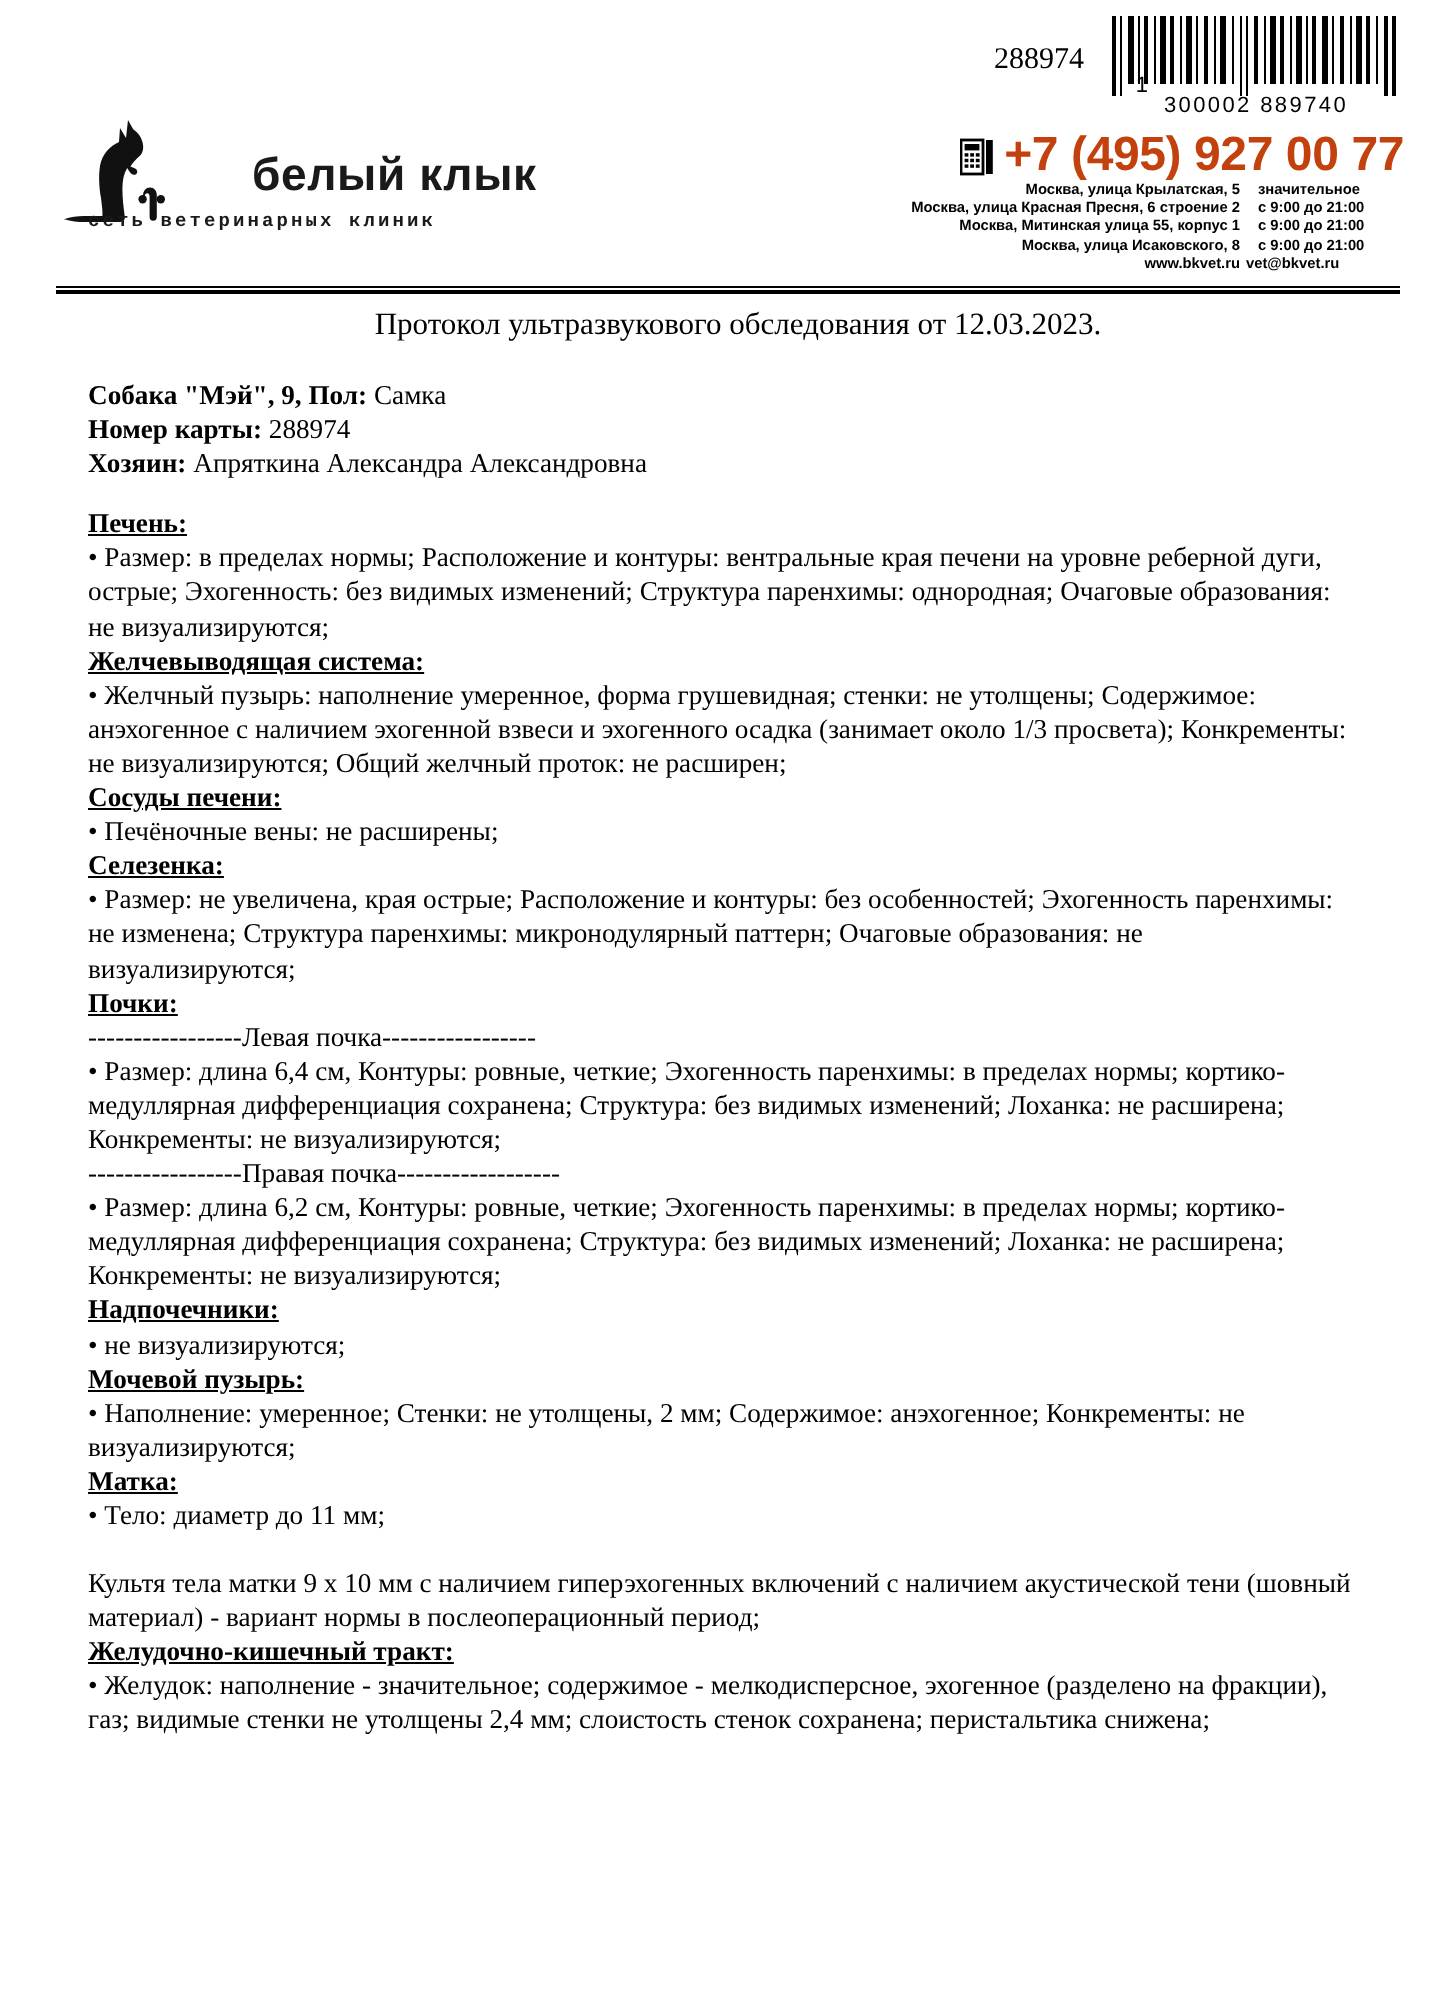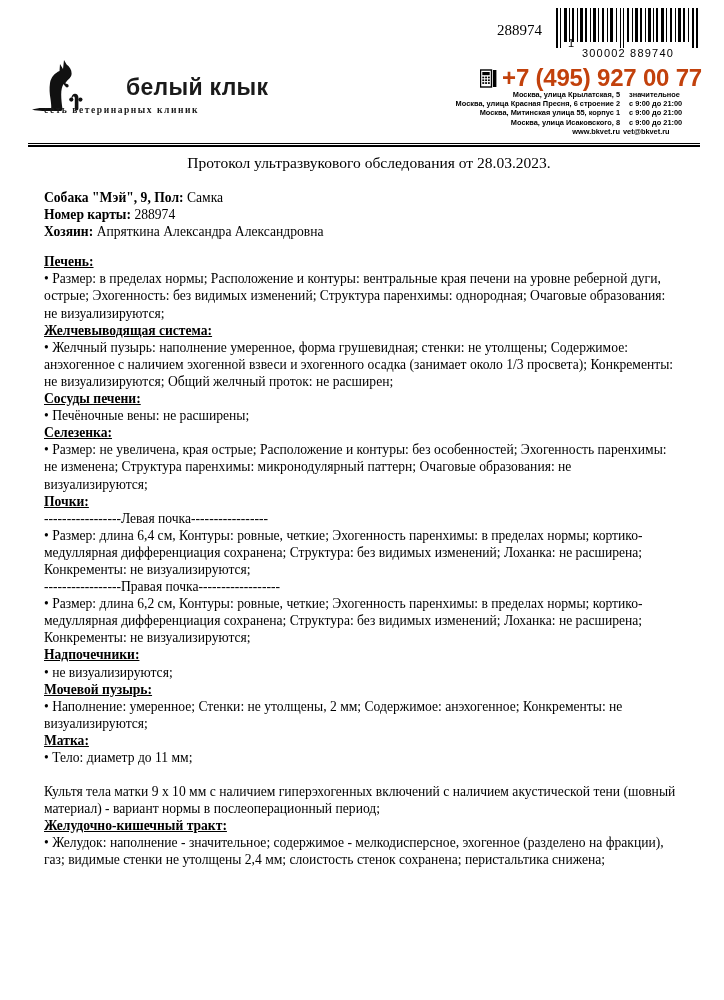--- a/index.html
+++ b/index.html
@@ -55,21 +55,21 @@
     letter-spacing: 0.3px;
     color: #1a1a1a;
     line-height: 1;
     white-space: nowrap;
     margin-left: 24px;
   }
   .logo-sub {
     position: absolute;
     left: 14px;
     top: 47px;
-    font-family: Liberation Serif, serif;
+    font-family: Liberation Mono, monospace;
     font-weight: bold;
     font-size: 9.5px;
     letter-spacing: 1.55px;
     color: #1a1a1a;
     white-space: nowrap;
   }
 
   
   .barcode-block {
     position: absolute;
@@ -355,21 +355,21 @@
       </div>
     </div>
 
     <div class="divider">
       <div class="thin"></div>
       <div class="gap"></div>
       <div class="thick"></div>
     </div>
   </div>
 
-  <div class="doc-title">Протокол ультразвукового обследования  от 28.03.2023.</div>
+  <div class="doc-title">Протокол ультразвукового обследования  от 12.03.2023.</div>
 
   <div class="content">
 
     <div class="patient-block">
       <div class="patient-line">
         <b>Собака "Мэй", 9, Пол:</b>
         <span>Самка</span>
       </div>
       <div class="patient-line">
         <b>Номер карты:</b>

